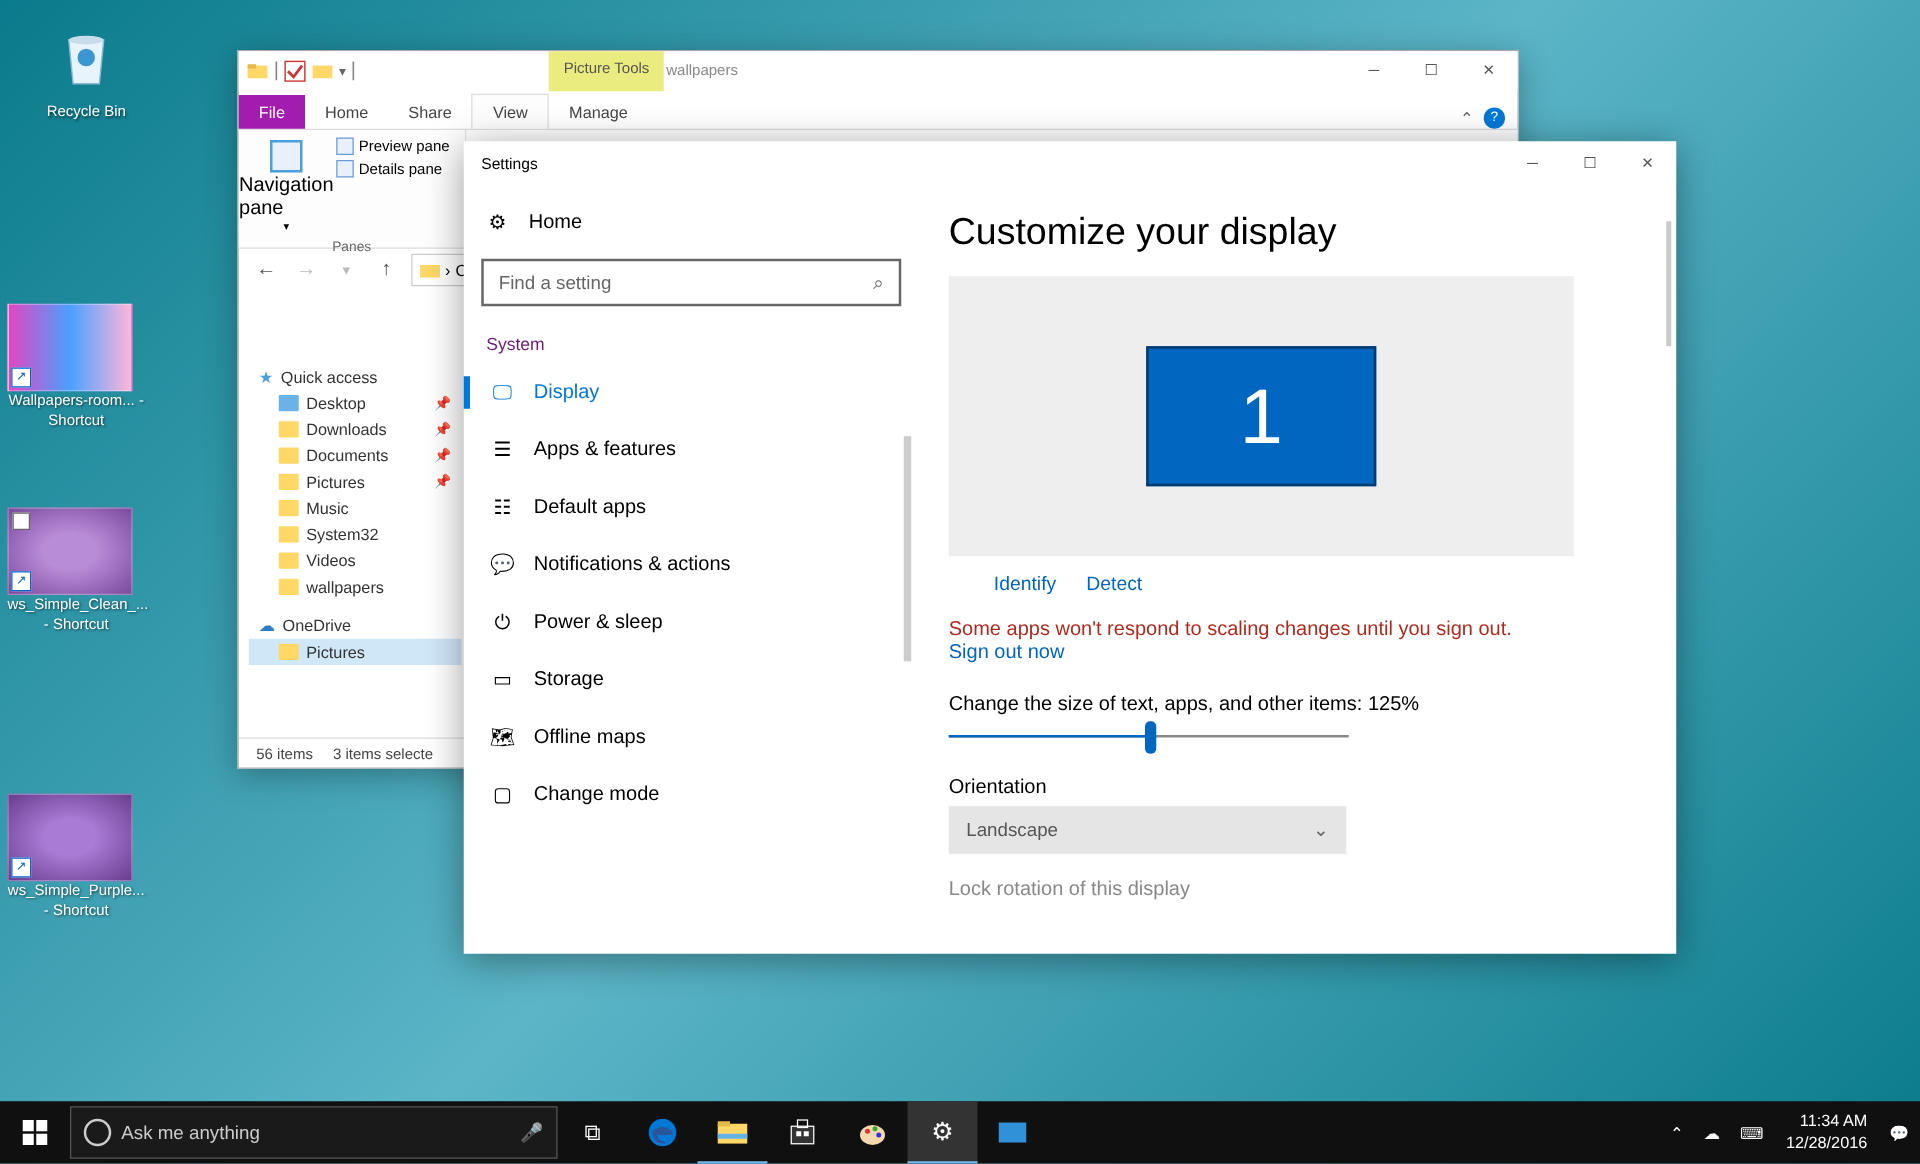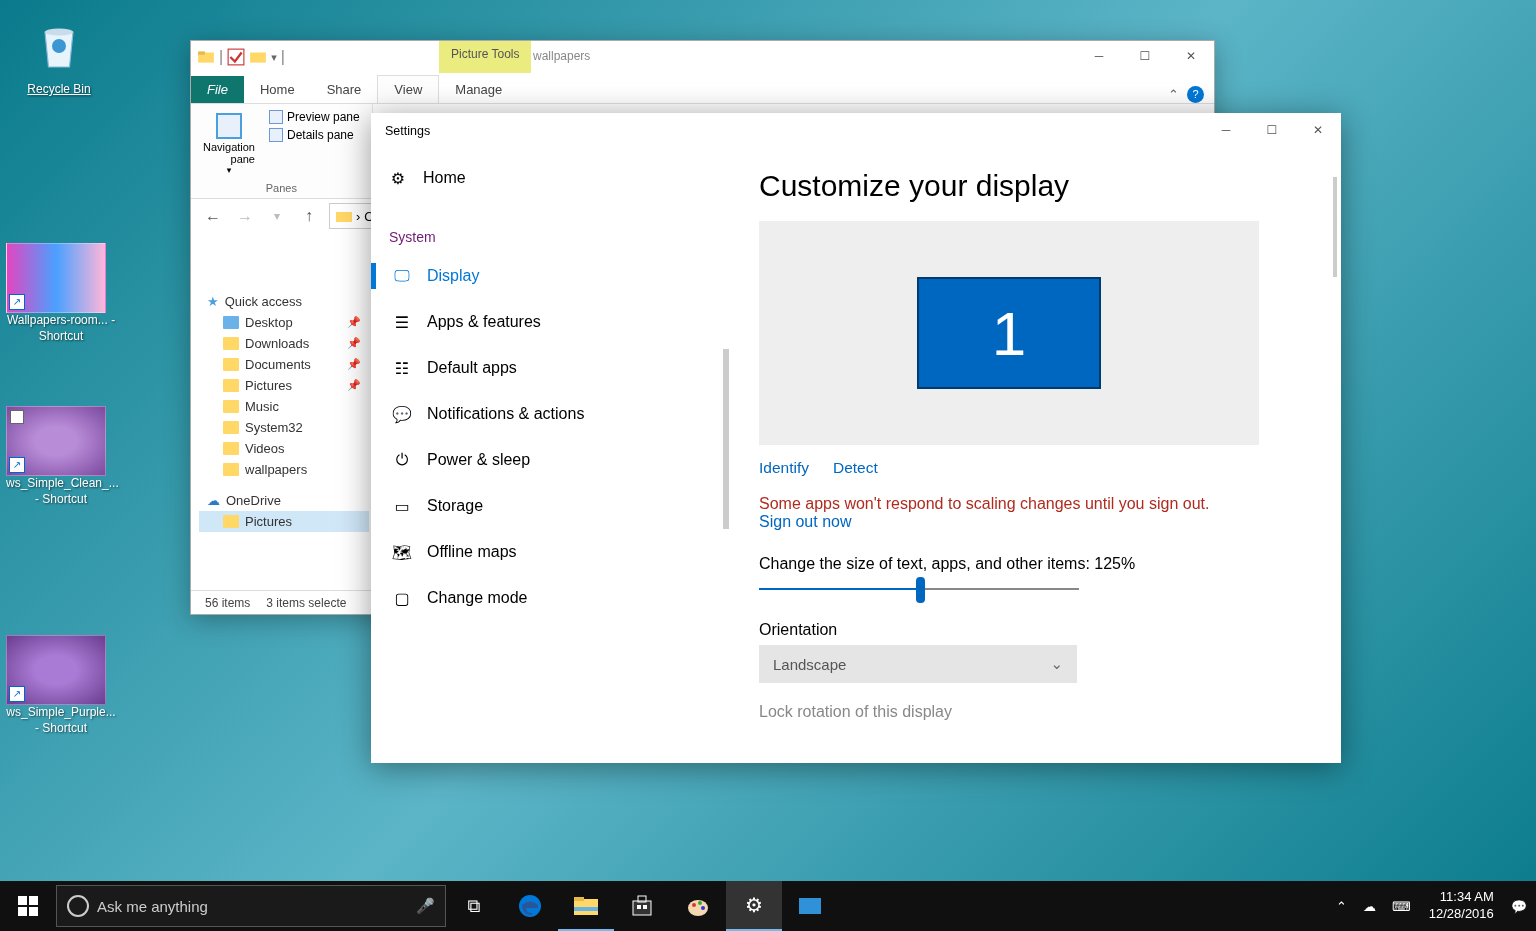--- a/index.html
+++ b/index.html
@@ -20,21 +20,21 @@
 .explorer-titlebar { height: 32px; background: white; display: flex; align-items: center; padding: 0 6px; position: relative; }
 .qat { display: flex; align-items: center; gap: 4px; }
 .qat-icon { width: 18px; height: 18px; }
 .title-tab { position: absolute; left: 248px; top: 0; height: 32px; padding: 6px 12px; background: #eaec7f; font-size: 12px; color: #555; }
 .title-label { position: absolute; left: 342px; top: 8px; font-size: 12px; color: #888; }
 .win-ctrls { position: absolute; right: 0; top: 0; display: flex; }
 .win-btn { width: 46px; height: 30px; text-align: center; line-height: 30px; font-size: 12px; color: #555; }
 
 .ribbon-tabs { height: 30px; display: flex; align-items: flex-end; font-size: 13px; }
 .ribbon-tab { padding: 6px 16px; color: #444; }
-.ribbon-tab.file { background: #0f766e; color: white; font-style: italic; }
+.ribbon-tab.file { background: #a21caf; color: white; }
 .ribbon-help { margin-left: auto; display: flex; align-items: center; gap: 8px; padding-right: 10px; }
 .help-circle { width: 17px; height: 17px; border-radius: 50%; background: #0078d7; color: white; font-size: 11px; text-align: center; line-height: 17px; }
 
 .ribbon-body { height: 96px; border-top: 1px solid #ddd; border-bottom: 1px solid #ddd; background: #fdfdfd; display: flex; font-size: 12px; }
 .ribbon-group { padding: 4px 8px; border-right: 1px solid #e5e5e5; display: flex; flex-direction: column; }
 .ribbon-buttons { display: flex; gap: 6px; flex: 1; }
 .btn-large { display: flex; flex-direction: column; align-items: center; justify-content: center; padding: 4px; width: 60px; }
 .btn-large .ic { width: 26px; height: 26px; border: 2px solid #4aa0dc; background: #e8f0fb; margin-bottom: 2px; }
 .small-row { display: flex; align-items: flex-start; gap: 4px; padding: 2px 4px; }
 .small-row .sq { width: 14px; height: 14px; border: 1px solid #6a9bd8; background: #e8f0fb; }
@@ -67,21 +67,21 @@
 .nav-item { display: flex; align-items: center; gap: 16px; font-size: 16px; padding: 14px 8px; cursor: pointer; }
 .nav-item.active { color: #0078d7; }
 .nav-item.active::before { content: ""; position: absolute; left: 0; width: 5px; height: 26px; background: #0078d7; }
 .nav-icon { width: 18px; height: 18px; display: inline-flex; align-items: center; justify-content: center; }
 .nav-scroll { position: absolute; right: 2px; top: 200px; width: 6px; height: 180px; background: #ccc; }
 
 .set-main { flex: 1; padding: 20px 28px; position: relative; overflow: hidden; }
 .main-title { font-size: 30px; font-weight: 300; margin-bottom: 18px; }
 .display-box { width: 500px; height: 224px; background: #eeeeee; display: flex; align-items: center; justify-content: center; }
 .monitor { width: 184px; height: 112px; background: #0067c0; border: 2px solid #003a6e; color: white; font-size: 62px; font-weight: 300; display: flex; align-items: center; justify-content: center; }
-.links { display: flex; gap: 24px; padding: 14px 0; font-size: 15.5px; color: #0067c0; }
+.links { display: flex; gap: 24px; padding: 14px 0; font-size: 15.5px; color: #0067c0; margin-left: 36px; }
 .warn { color: #b02b1e; font-size: 16px; padding-top: 4px; }
 .link-small { color: #0067c0; font-size: 16px; padding-bottom: 16px; }
 .text-line { font-size: 16px; padding: 8px 0 6px; }
 .slider { width: 320px; height: 22px; position: relative; }
 .slider-track { position: absolute; top: 9px; width: 100%; height: 2px; background: #888; }
 .slider-fill { position: absolute; top: 9px; height: 2px; background: #0067c0; }
 .slider-thumb { position: absolute; width: 9px; height: 26px; top: -2px; background: #0067c0; border-radius: 4px; }
 .combo { width: 318px; height: 38px; background: #e5e5e5; display: flex; align-items: center; padding: 0 14px; font-size: 15px; color: #555; }
 .combo .chev { margin-left: auto; color: #666; }
 .greyed { color: #888; font-size: 16px; padding-top: 20px; }
@@ -97,21 +97,21 @@
 .tb-btn { width: 56px; height: 50px; display: flex; align-items: center; justify-content: center; }
 .tb-btn.active { background: #333; border-bottom: 2px solid #76b9ed; }
 .tb-btn.running { border-bottom: 2px solid #76b9ed; }
 .tray { margin-left: auto; display: flex; align-items: center; color: white; font-size: 13px; }
 .tray-ic { padding: 0 8px; }
 .clock { text-align: right; line-height: 1.3; padding: 0 10px; font-size: 13px; }
 </style>
 </head>
 <body>
 
-<div class="desktop-icon recyclebin" style="top:14px; left:4px;text-decoration:underline;">
+<div class="desktop-icon recyclebin" style="top:14px; left:14px;">
   <div class="icon-img">
     <svg viewBox="0 0 48 48">
         <path fill="#e8f4fb" stroke="#89b8d8" d="M12 12 L36 12 L33 42 L15 42 Z"></path>
         <path fill="#3b97d3" d="M24 18 a6 6 0 1 1 0 12 a6 6 0 1 1 0 -12 M22 21 l4 3 l-4 3 z"></path>
         <ellipse cx="24" cy="12" rx="12" ry="3" fill="#c8dceb"></ellipse>
       </svg>
   </div>
   <div class="label">Recycle Bin</div>
 </div>
 <div class="desktop-icon" style="top:243px; left:6px;">
@@ -169,21 +169,21 @@
     <div class="ribbon-help">
       <span style="color:#666;">⌃</span>
       <div class="help-circle">?</div>
     </div>
   </div>
   <div class="ribbon-body">
     <div class="ribbon-group">
       <div class="ribbon-buttons">
         <div class="btn-large">
           <div class="ic"></div>
-          <span style="font-size:11px; text-align:right;">Navigation pane</span>
+          <span style="font-size:16px; text-align:left;">Navigation pane</span>
           <span style="font-size:9px;">▾</span>
         </div>
         <div>
           <div class="small-row">
               <div class="sq"></div>
               <span>Preview pane</span>
             </div>
           <div class="small-row">
               <div class="sq"></div>
               <span>Details pane</span>
@@ -273,20 +273,24 @@
       <div class="win-btn">☐</div>
       <div class="win-btn">✕</div>
     </div>
   </div>
   <div class="set-body">
     <div class="set-nav">
       <div class="nav-home">
         <span class="nav-icon">⚙</span>
         <span>Home</span>
       </div>
+      <div class="search-box">
+        <span>Find a setting</span>
+        <span class="mag">⌕</span>
+      </div>
       <div class="nav-header">System</div>
       <div class="nav-item active">
           <span class="nav-icon">🖵</span>
           <span>Display</span>
         </div>
       <div class="nav-item">
           <span class="nav-icon">☰</span>
           <span>Apps &amp; features</span>
         </div>
       <div class="nav-item">

